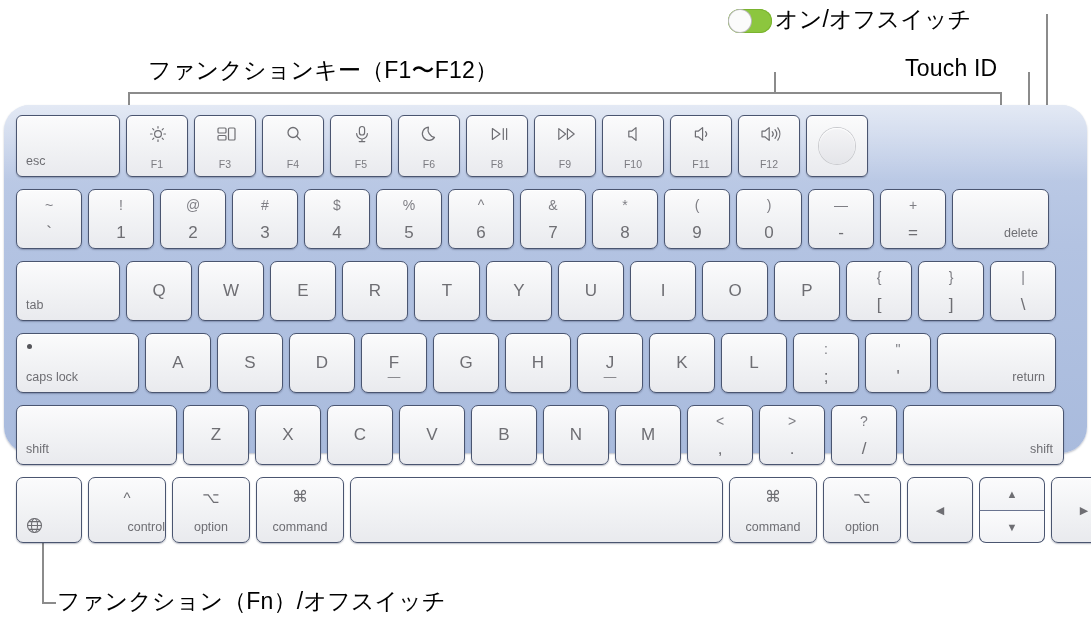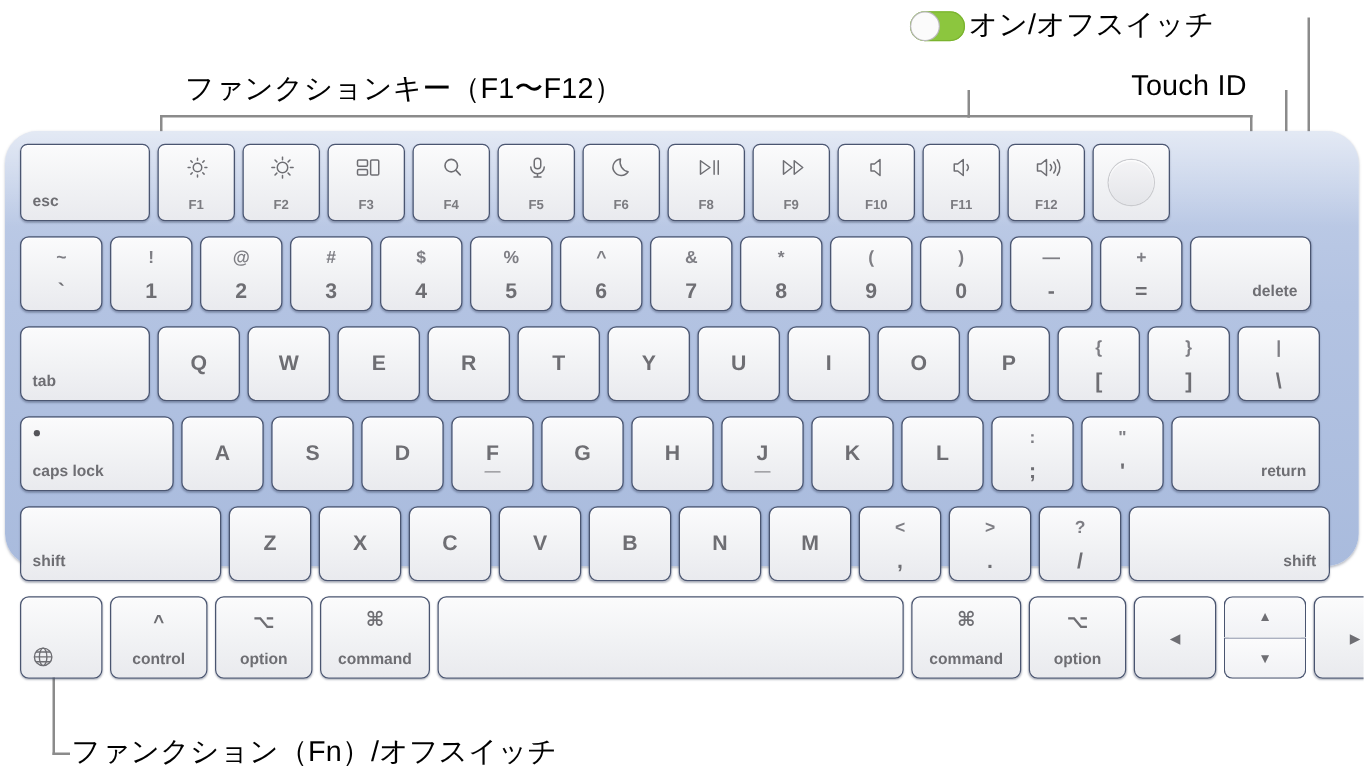--- a/index.html
+++ b/index.html
@@ -13,21 +13,21 @@
   .leader.h{height:2px;}
 
   .toggle-icon{display:inline-block;width:44px;height:24px;border-radius:12px;background:#8cc63e;
                position:relative;vertical-align:-6px;margin-right:3px;box-shadow:inset 0 0 0 1px #7ab32f;}
   .toggle-icon::after{content:"";position:absolute;left:1px;top:1px;width:22px;height:22px;border-radius:50%;
                background:#fbfbfb;box-shadow:0 0 0 1px #b9b9b9;}
 
   
   #kb{position:absolute;left:4px;top:105px;width:1083px;height:348px;border-radius:26px;
       background:linear-gradient(180deg,#c2cfe8 0%,#b3c3e2 40%,#a9bbdd 100%);
-      box-shadow:0 1px 2px rgba(60,70,95,.35);font-weight:bold;}
+      box-shadow:0 1px 2px rgba(60,70,95,.35);}
   #kb::before{content:"";position:absolute;inset:0;border-radius:26px;
       background:linear-gradient(180deg,rgba(255,255,255,.55),rgba(255,255,255,0) 22%);pointer-events:none;}
 
   .row{position:absolute;left:0;right:0;display:flex;}
 
   
   .key{position:relative;box-sizing:border-box;border-radius:7px;
        background:linear-gradient(180deg,#fbfbfc 0%,#f2f3f5 48%,#e9eaee 100%);
        border:1px solid #4a5570;
        box-shadow:0 1px 0 rgba(255,255,255,.85) inset,0 1px 1.5px rgba(40,50,75,.33);
@@ -105,31 +105,20 @@
           <svg width="62" height="18" viewBox="0 0 62 18">
               <g stroke="#6e6e73" stroke-width="1.2" fill="none" stroke-linecap="round">
           <circle cx="31" cy="9" r="3.4"></circle>
                 <path d="M31 1.5v1.6M31 14.9v1.6M23.5 9h1.6M36.9 9h1.6M25.7 3.7l1.1 1.1M35.2 13.2l1.1 1.1M36.3 3.7l-1.1 1.1M26.8 13.2l-1.1 1.1"></path>
               </g>
             </svg>
         </span>
         <span class="fn-label">F1</span>
       </div>
 
-      <div class="key fn" style="width:62px;height:62px;margin-right:6px;">
-        <span class="fn-icon">
-          <svg width="62" height="18" viewBox="0 0 62 18">
-              <g stroke="#6e6e73" stroke-width="1.2" fill="none" stroke-linecap="round">
-          <circle cx="31" cy="9" r="4.2"></circle>
-                <path d="M31 0.5v2.2M31 15.3v2.2M22.5 9h2.2M37.3 9h2.2M25 3l1.5 1.5M35.5 13.5l1.5 1.5M37 3l-1.5 1.5M26.5 13.5l-1.5 1.5"></path>
-              </g>
-            </svg>
-        </span>
-        <span class="fn-label">F2</span>
-      </div>
 
       <div class="key fn" style="width:62px;height:62px;margin-right:6px;">
         <span class="fn-icon">
           <svg width="62" height="18" viewBox="0 0 62 18">
               <g stroke="#6e6e73" stroke-width="1.2" fill="none">
           <rect x="23" y="3" width="8" height="5" rx="1"></rect>
                 <rect x="23" y="10.5" width="8" height="4.5" rx="1"></rect>
                 <rect x="33.5" y="3" width="6.5" height="12" rx="1"></rect>
               </g>
             </svg>
@@ -435,21 +424,21 @@
               <g stroke="#6e6e73" stroke-width="1.1" fill="none">
           <circle cx="8.5" cy="8.5" r="7"></circle>
                 <ellipse cx="8.5" cy="8.5" rx="3" ry="7"></ellipse>
                 <path d="M1.5 8.5h14M2.8 4.6h11.4M2.8 12.4h11.4"></path>
               </g>
             </svg>
         </span>
       </div>
       <div class="key" style="width:78px;height:66px;margin-right:6px;">
         <span class="glyph" style="top:12px;font-size:15px;">^</span>
-        <span style="position:absolute;left:0;right:0;bottom:8px;text-align:center;color:#6e6e73;font-size:12.5px;">control</span>
+        <span style="position:absolute;left:0;right:0;bottom:8px;text-align:right;color:#6e6e73;font-size:12.5px;">control</span>
       </div>
       <div class="key" style="width:78px;height:66px;margin-right:6px;">
         <span class="glyph" style="top:12px;font-size:15px;">⌥</span>
         <span style="position:absolute;left:0;right:0;bottom:8px;text-align:center;color:#6e6e73;font-size:12.5px;">option</span>
       </div>
       <div class="key" style="width:88px;height:66px;margin-right:6px;">
         <span class="glyph" style="top:11px;font-size:16px;">⌘</span>
         <span style="position:absolute;left:0;right:0;bottom:8px;text-align:center;color:#6e6e73;font-size:12.5px;">command</span>
       </div>
       <div class="key" style="width:373px;height:66px;margin-right:6px;"></div>

